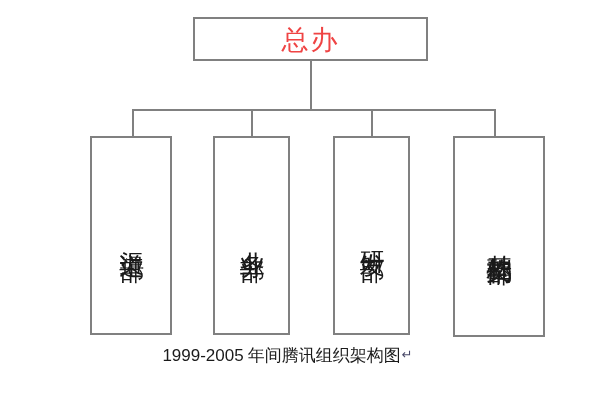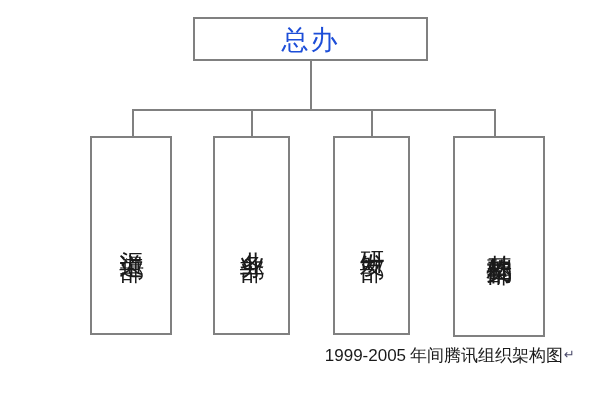--- a/index.html
+++ b/index.html
@@ -35,21 +35,21 @@
     width: 235px;
     height: 44px;
     display: flex;
     align-items: center;
     justify-content: center;
   }
 
   .root-label {
     font-size: 27px;
     line-height: 1;
-    color: #1d4ed8;
+    color: #ef4444;
     letter-spacing: 2px;
     font-family: "DejaVu Sans", "Liberation Sans", sans-serif;
     white-space: nowrap;
   }
 
   .child-box {
     display: flex;
     align-items: center;
     justify-content: center;
   }
@@ -91,21 +91,21 @@
   .drop-1 { left: 251px; top: 109px; height: 28px; }
   .drop-2 { left: 371px; top: 109px; height: 28px; }
   .drop-3 { left: 494px; top: 109px; height: 28px; }
 
   
   .caption {
     position: absolute;
     left: 0;
     top: 345px;
     width: 575px;
-    text-align: right;
+    text-align: center;
     font-size: 17px;
     line-height: 1.2;
     color: #1a1a1a;
     font-family: "DejaVu Sans", "Liberation Sans", sans-serif;
     white-space: nowrap;
   }
   .caption .cap-years {
     font-family: "Liberation Sans", "DejaVu Sans", sans-serif;
   }
   .caption .cap-text {

